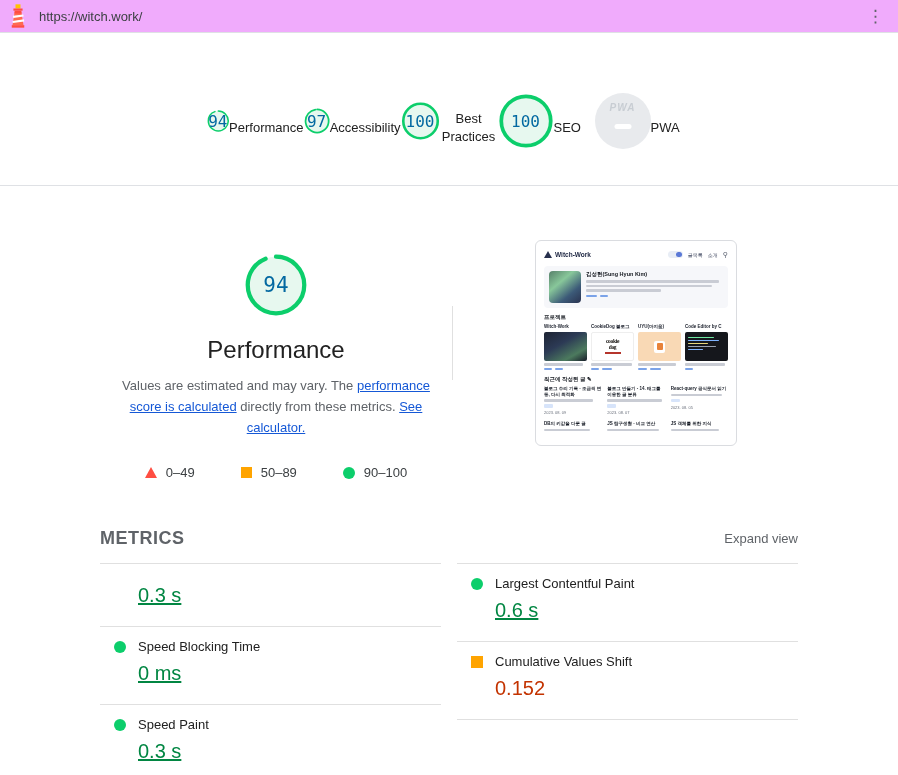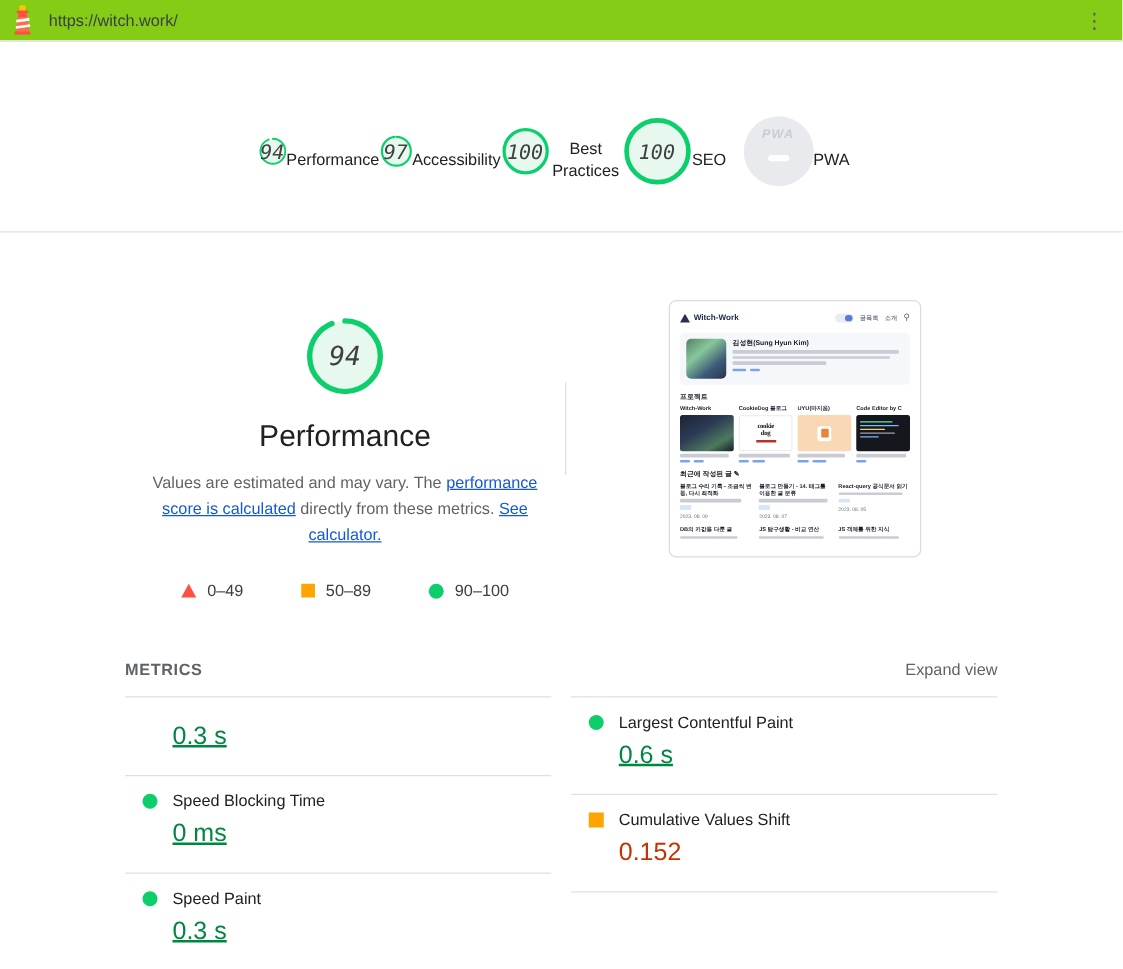--- a/index.html
+++ b/index.html
@@ -1,34 +1,34 @@
 <!DOCTYPE html>
 <html><head>
 <meta charset="utf-8">
 <style>
   * { box-sizing: border-box; margin: 0; padding: 0; }
   html,body { width:898px; height:775px; background:#fff; overflow:hidden;
     font-family:"Liberation Sans", sans-serif; color:#212121; }
 
   
   .topbar { height:33px; border-bottom:1px solid #dfe1e5; display:flex; align-items:center;
-    padding:0 10px 0 8px; gap:11px; background:#84cc16; }
+    padding:0 10px 0 8px; gap:11px; background:#f0abfc; }
   .lh-logo { width:20px; height:26px; flex:0 0 auto; }
   .topbar-url { font-size:13px; color:#3c4043; }
   .kebab { margin-left:auto; color:#5f6368; font-size:17px; line-height:1; cursor:pointer;
     padding:2px 4px; user-select:none; }
 
   
   .scores { display:flex; justify-content:center; padding-top:24px; height:153px;
     border-bottom:1px solid #dfe1e5; }
   .gauge-wrap { width:97px; display:flex; flex-direction:row; align-items:center; cursor:pointer; }
   .gauge { position:relative; width:56px; height:56px; }
   .gauge svg { width:100%; height:100%; display:block; }
   .gauge-num { position:absolute; inset:0; display:flex; align-items:center; justify-content:center;
-    font-family:"DejaVu Sans Mono", monospace; font-size:16px; color:#404040;font-style:italic; }
+    font-family:"DejaVu Sans Mono", monospace; font-size:16px; color:#0369a1; }
   .gauge-label { margin-top:13px; font-size:13px; color:#212121; text-align:center;
     line-height:1.35; max-width:80px; }
   .pwa-disc { width:56px; height:56px; border-radius:50%; background:#e8eaed; position:relative; }
   .pwa-word { position:absolute; top:9px; left:0; right:0; text-align:center;
     font-size:10px; font-weight:bold; font-style:italic; color:#c8cdd3; letter-spacing:1px; }
   .pwa-dash { position:absolute; top:31px; left:50%; transform:translateX(-50%);
     width:17px; height:5px; border-radius:3px; background:#fff; }
 
   
   .container { width:698px; margin:0 auto; }
@@ -86,21 +86,21 @@
   .img-code { background:#15171c; padding:3px; }
   .cbar { height:1.5px; border-radius:1px; margin-top:1.5px; }
   .t-posts { display:grid; grid-template-columns:repeat(3,1fr); gap:6px; margin-top:3px; }
   .t-post-title { font-size:4.5px; font-weight:bold; color:#171c26; line-height:1.25; }
   .t-chip { width:9px; height:3.5px; border-radius:1px; background:#d7e4fa; margin-top:2.5px; }
   .t-date { font-size:4px; color:#6a707c; margin-top:2.5px; }
 
   
   .metrics-head { display:flex; align-items:center; justify-content:space-between;
     margin-top:48px; padding-bottom:14px; }
-  .metrics-label { font-size:13px; font-weight:bold; color:#5f6368; letter-spacing:0.5px; }
+  .metrics-label { font-size:18px; font-weight:bold; color:#5f6368; letter-spacing:0.5px; }
   .expand-btn { font-size:13px; color:#5f6368; cursor:pointer; background:none; border:none;
     font-family:inherit; }
   .metrics-grid { display:grid; grid-template-columns:1fr 1fr; column-gap:16px; }
   .metric { border-top:1px solid #e0e0e0; padding:12px 0 19px; }
   .metric.last { border-bottom:1px solid #e0e0e0; }
   .metric-labelrow { display:flex; align-items:center; gap:12px; padding-left:14px;
     font-size:13px; color:#212121; }
   .m-ico { width:12px; height:12px; flex:0 0 auto; }
   .metric.pass .m-ico { border-radius:50%; background:#0cce6b; }
   .metric.average .m-ico { background:#ffa400; }

